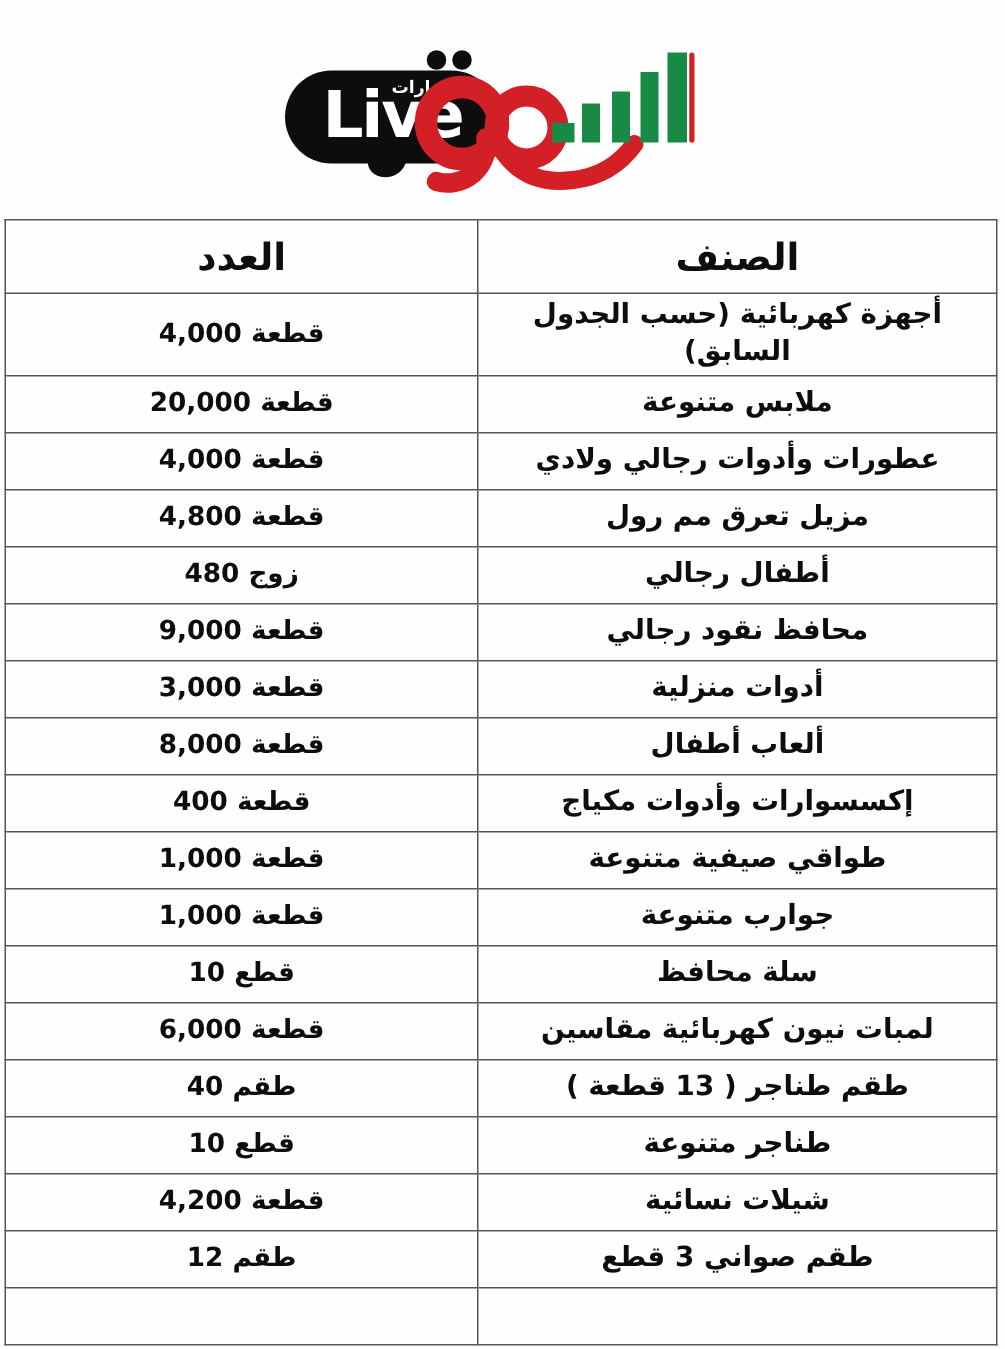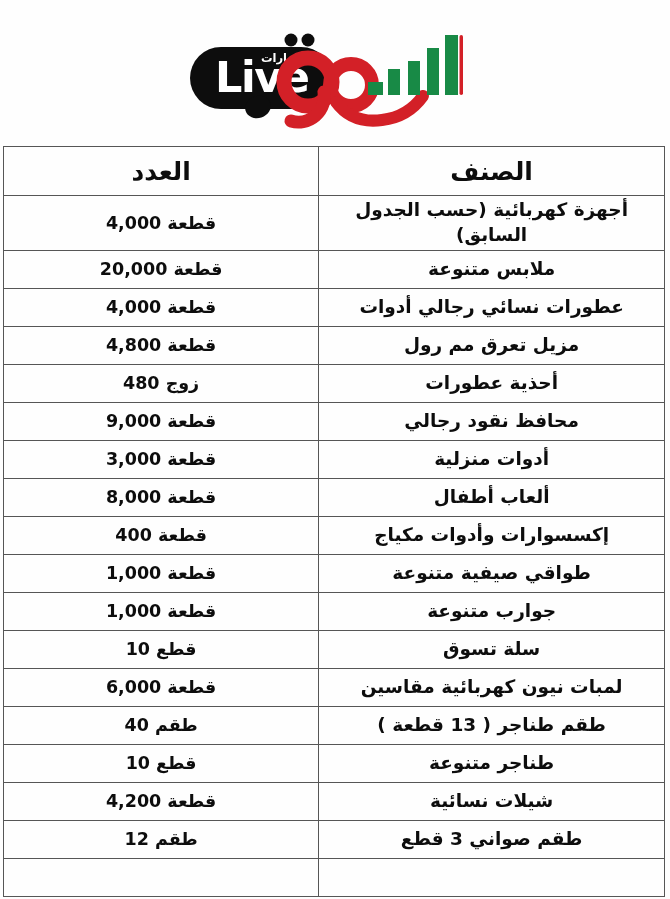--- a/index.html
+++ b/index.html
@@ -92,39 +92,39 @@
       <td class="cell-item">
         <span class="item-text">ملابس متنوعة</span>
       </td>
     </tr>
 
     <tr>
       <td class="cell-count">
         <span class="count-text">4,000 قطعة</span>
       </td>
       <td class="cell-item">
-        <span class="item-text">عطورات نسائي رجالي أدوات</span>
+        <span class="item-text">عطورات وأدوات رجالي ولادي</span>
       </td>
     </tr>
 
     <tr>
       <td class="cell-count">
         <span class="count-text">4,800 قطعة</span>
       </td>
       <td class="cell-item">
         <span class="item-text">مزيل تعرق مم رول</span>
       </td>
     </tr>
 
     <tr>
       <td class="cell-count">
         <span class="count-text">480 زوج</span>
       </td>
       <td class="cell-item">
-        <span class="item-text">أحذية عطورات</span>
+        <span class="item-text">أطفال رجالي</span>
       </td>
     </tr>
 
     <tr>
       <td class="cell-count">
         <span class="count-text">9,000 قطعة</span>
       </td>
       <td class="cell-item">
         <span class="item-text">محافظ نقود رجالي</span>
       </td>
@@ -173,21 +173,21 @@
       <td class="cell-item">
         <span class="item-text">جوارب متنوعة</span>
       </td>
     </tr>
 
     <tr>
       <td class="cell-count">
         <span class="count-text">10 قطع</span>
       </td>
       <td class="cell-item">
-        <span class="item-text">سلة تسوق</span>
+        <span class="item-text">سلة محافظ</span>
       </td>
     </tr>
 
 
     <tr>
       <td class="cell-count">
         <span class="count-text">6,000 قطعة</span>
       </td>
       <td class="cell-item">
         <span class="item-text">لمبات نيون كهربائية مقاسين</span>

